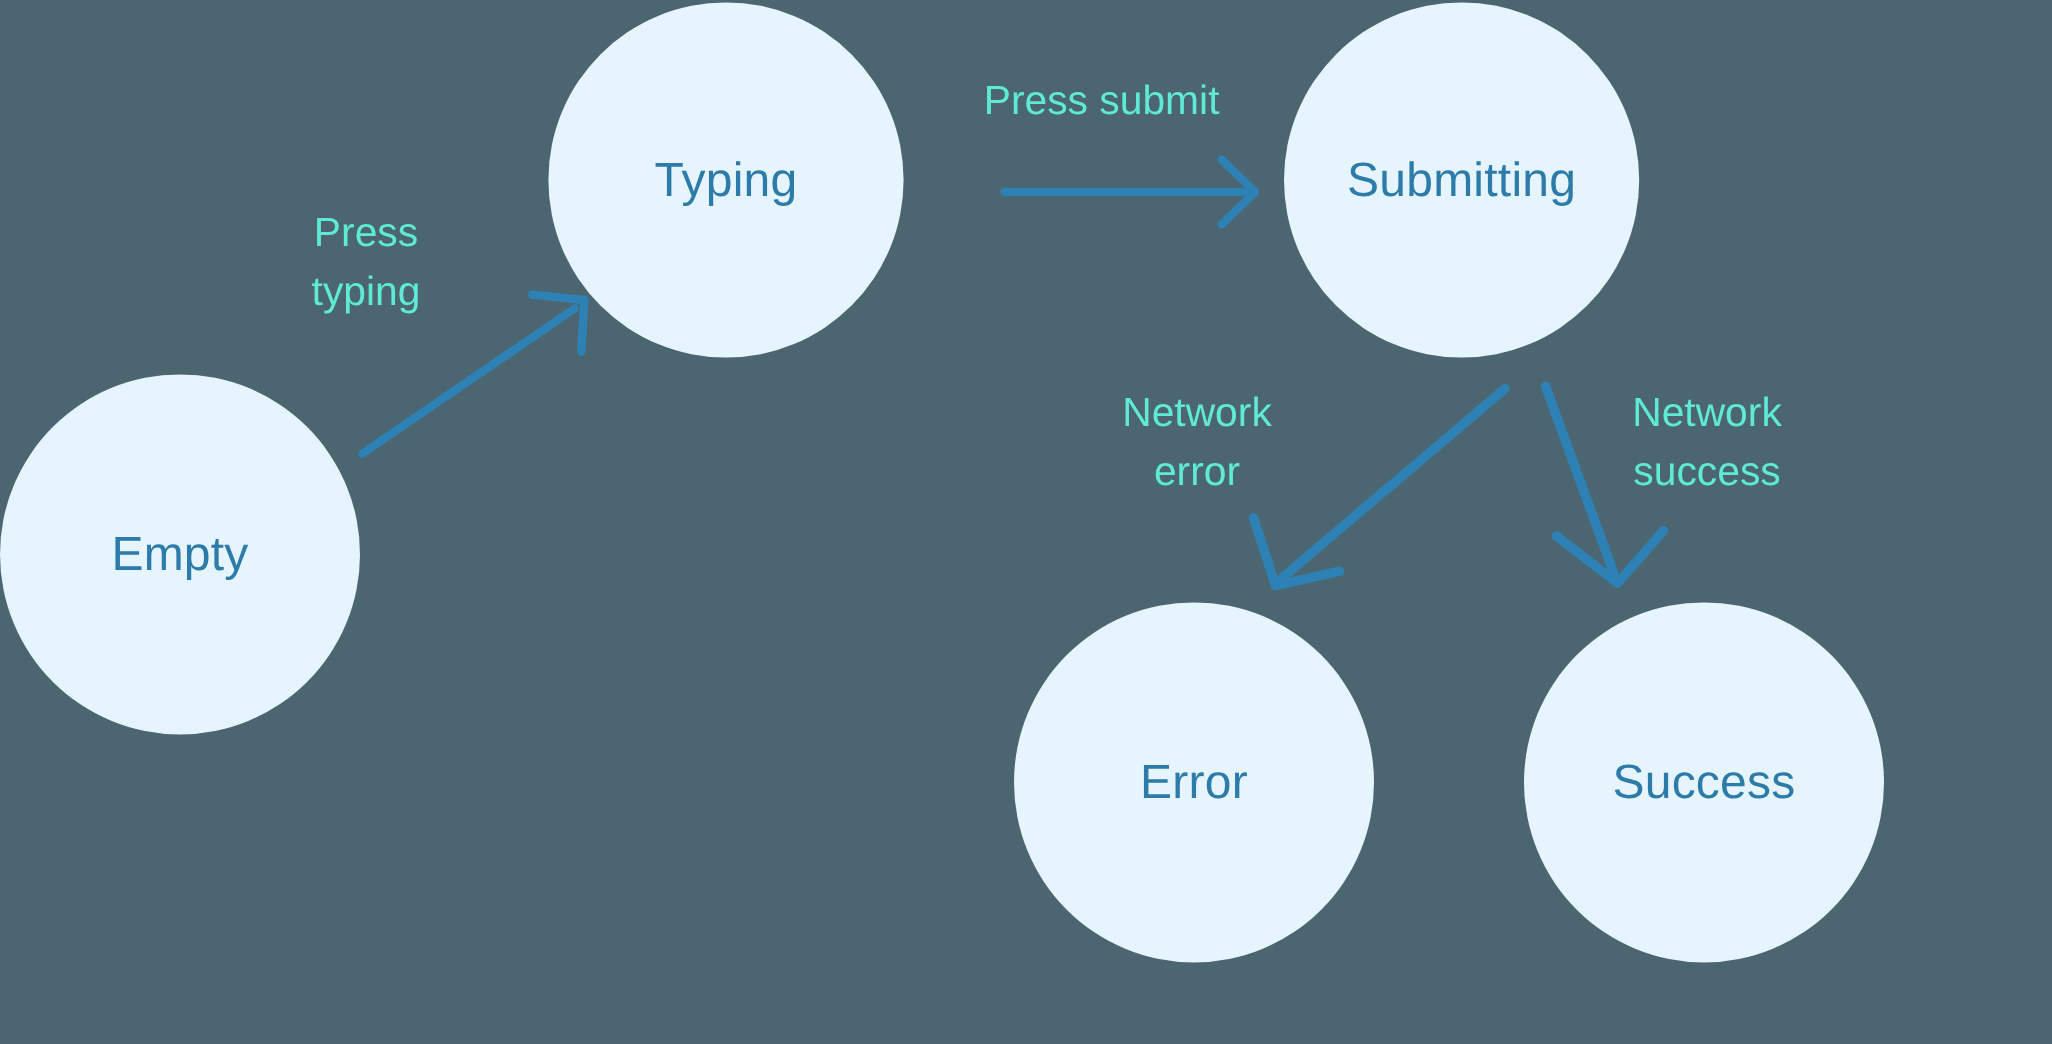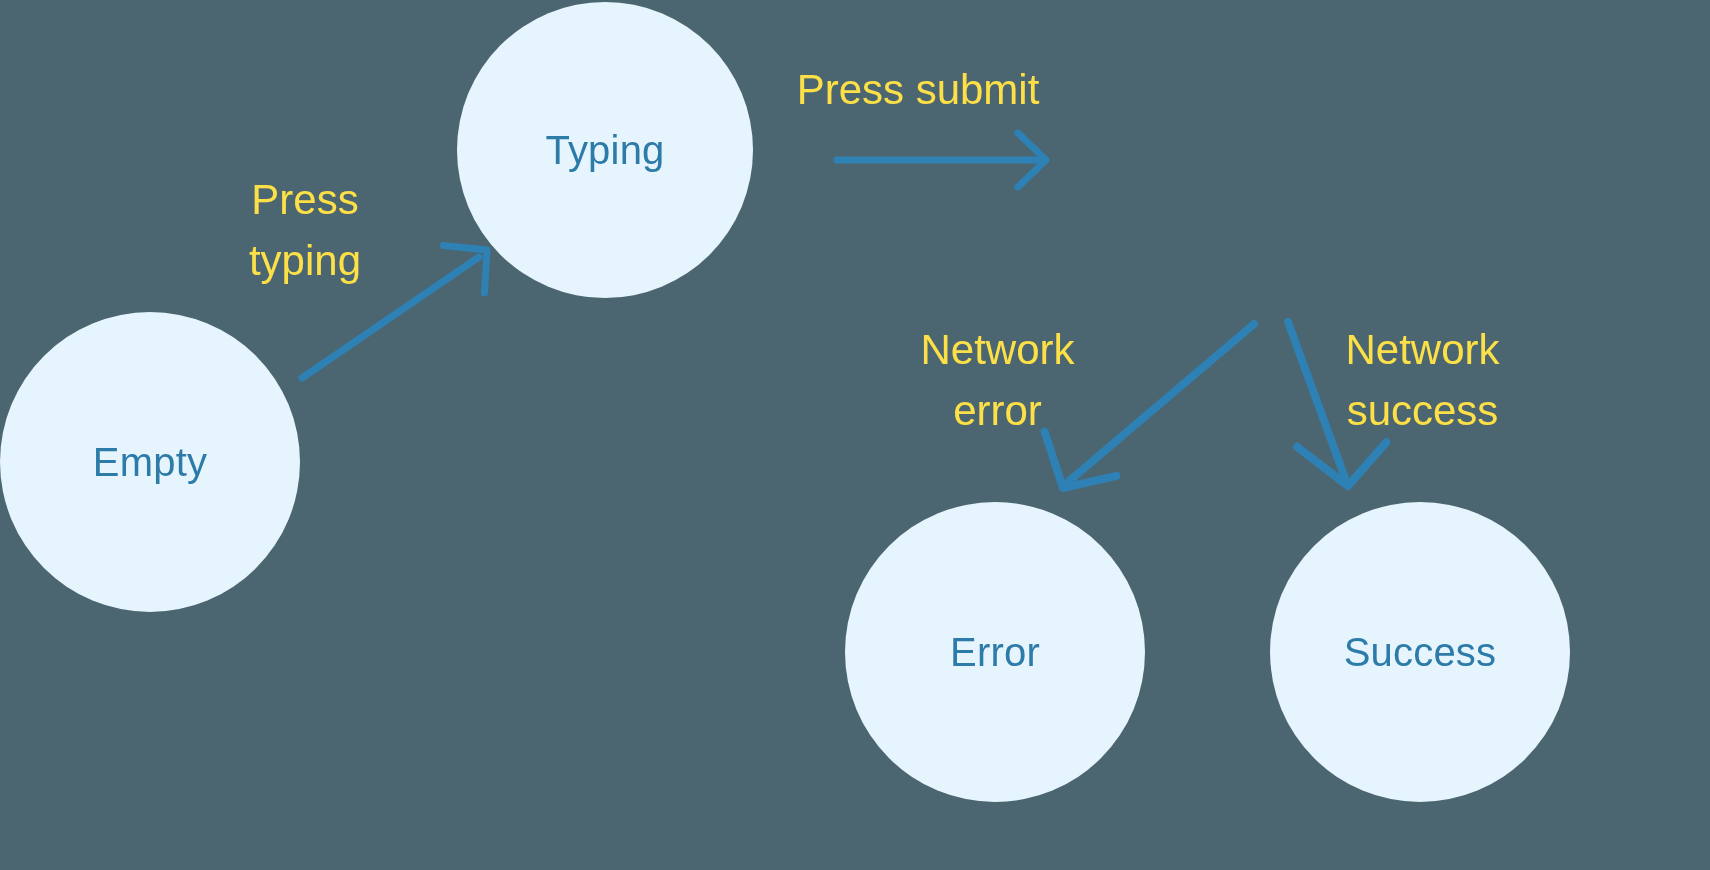--- a/index.html
+++ b/index.html
@@ -32,22 +32,22 @@
   .state-label {
     color: #2c7ba9;
     font-size: 40px;
     font-weight: 400;
     letter-spacing: 0.2px;
     white-space: nowrap;
     user-select: none;
   }
   .edge-label {
     position: absolute;
-    color: #fde047;
-    font-size: 42px;
+    color: #5eead4;
+    font-size: 34px;
     font-weight: 400;
     line-height: 1.45;
     white-space: pre-line;
     user-select: none;
   }
   .edge-label.align-center { text-align: center; }
 </style>
 </head>
 <body>
 
@@ -77,20 +77,23 @@
   </svg>
 
   <div class="state-node" style="left:0px; top:312px; width:300px; height:300px;justify-content:center;">
     <span class="state-label">Empty</span>
   </div>
 
   <div class="state-node" style="left:457px; top:2px; width:296px; height:296px;">
     <span class="state-label">Typing</span>
   </div>
 
+  <div class="state-node" style="left:1070px; top:2px; width:296px; height:296px;">
+    <span class="state-label">Submitting</span>
+  </div>
 
   <div class="state-node" style="left:845px; top:502px; width:300px; height:300px;">
     <span class="state-label">Error</span>
   </div>
 
   <div class="state-node" style="left:1270px; top:502px; width:300px; height:300px;">
     <span class="state-label">Success</span>
   </div>
 
   <div class="edge-label align-center" style="left:245px; top:170px; width:120px;">Press

